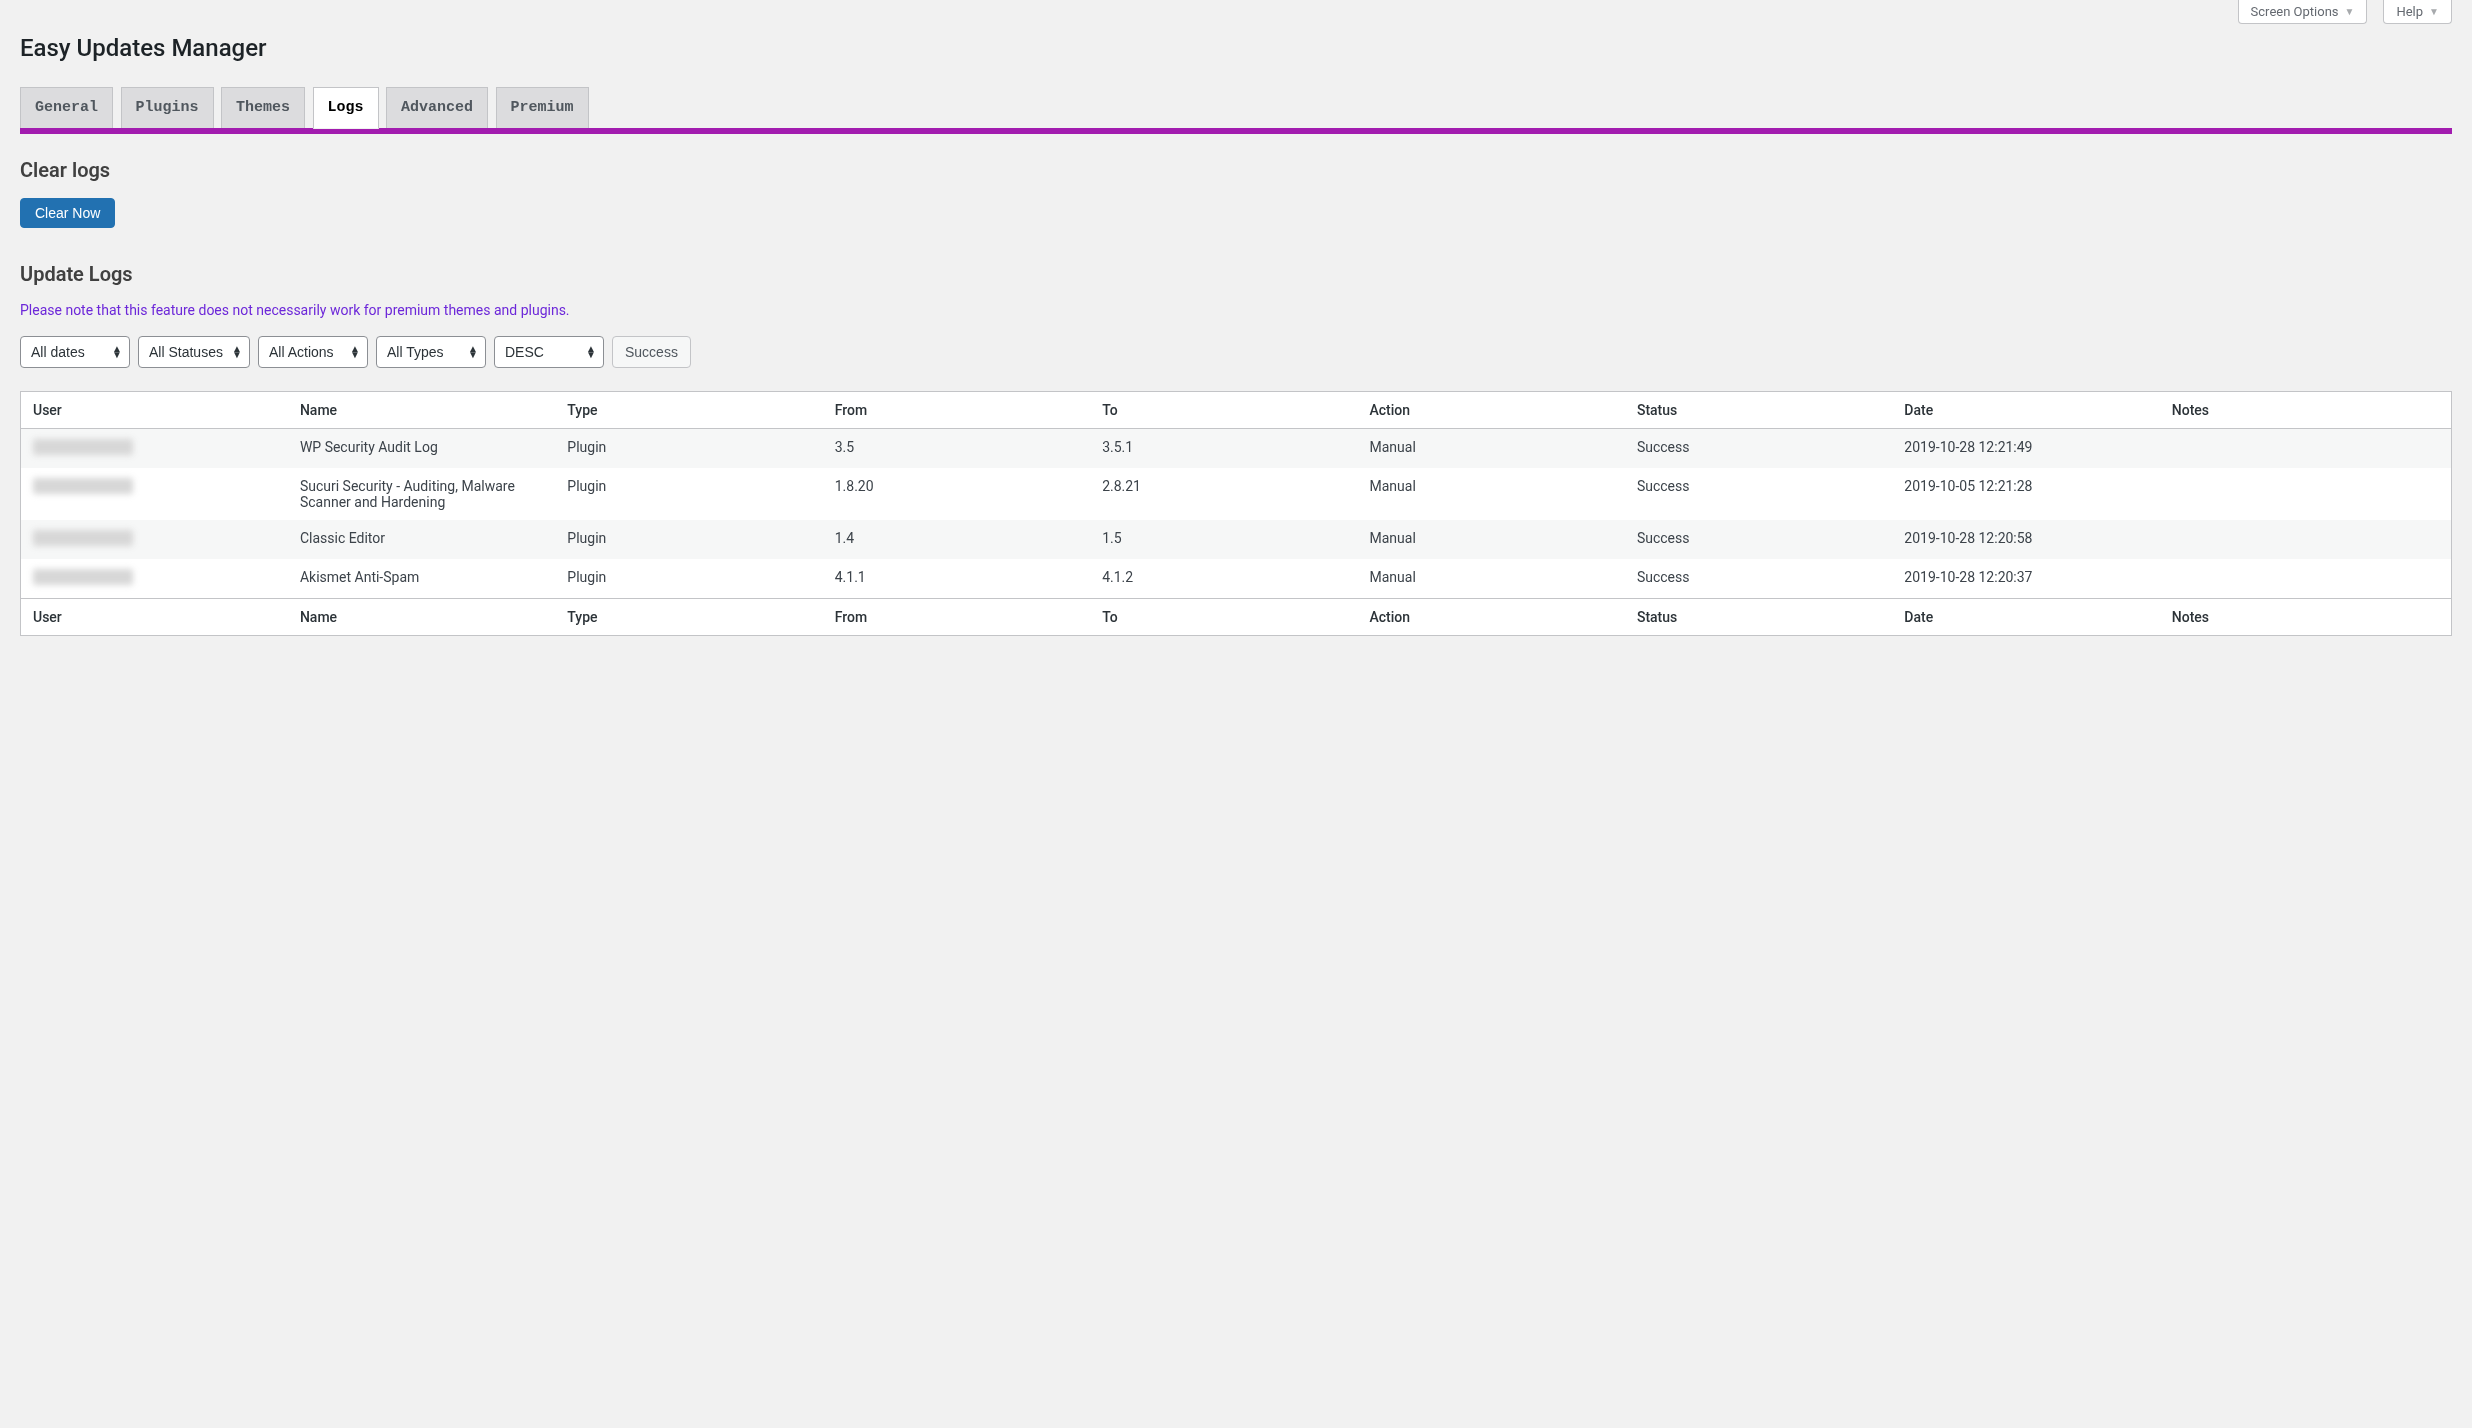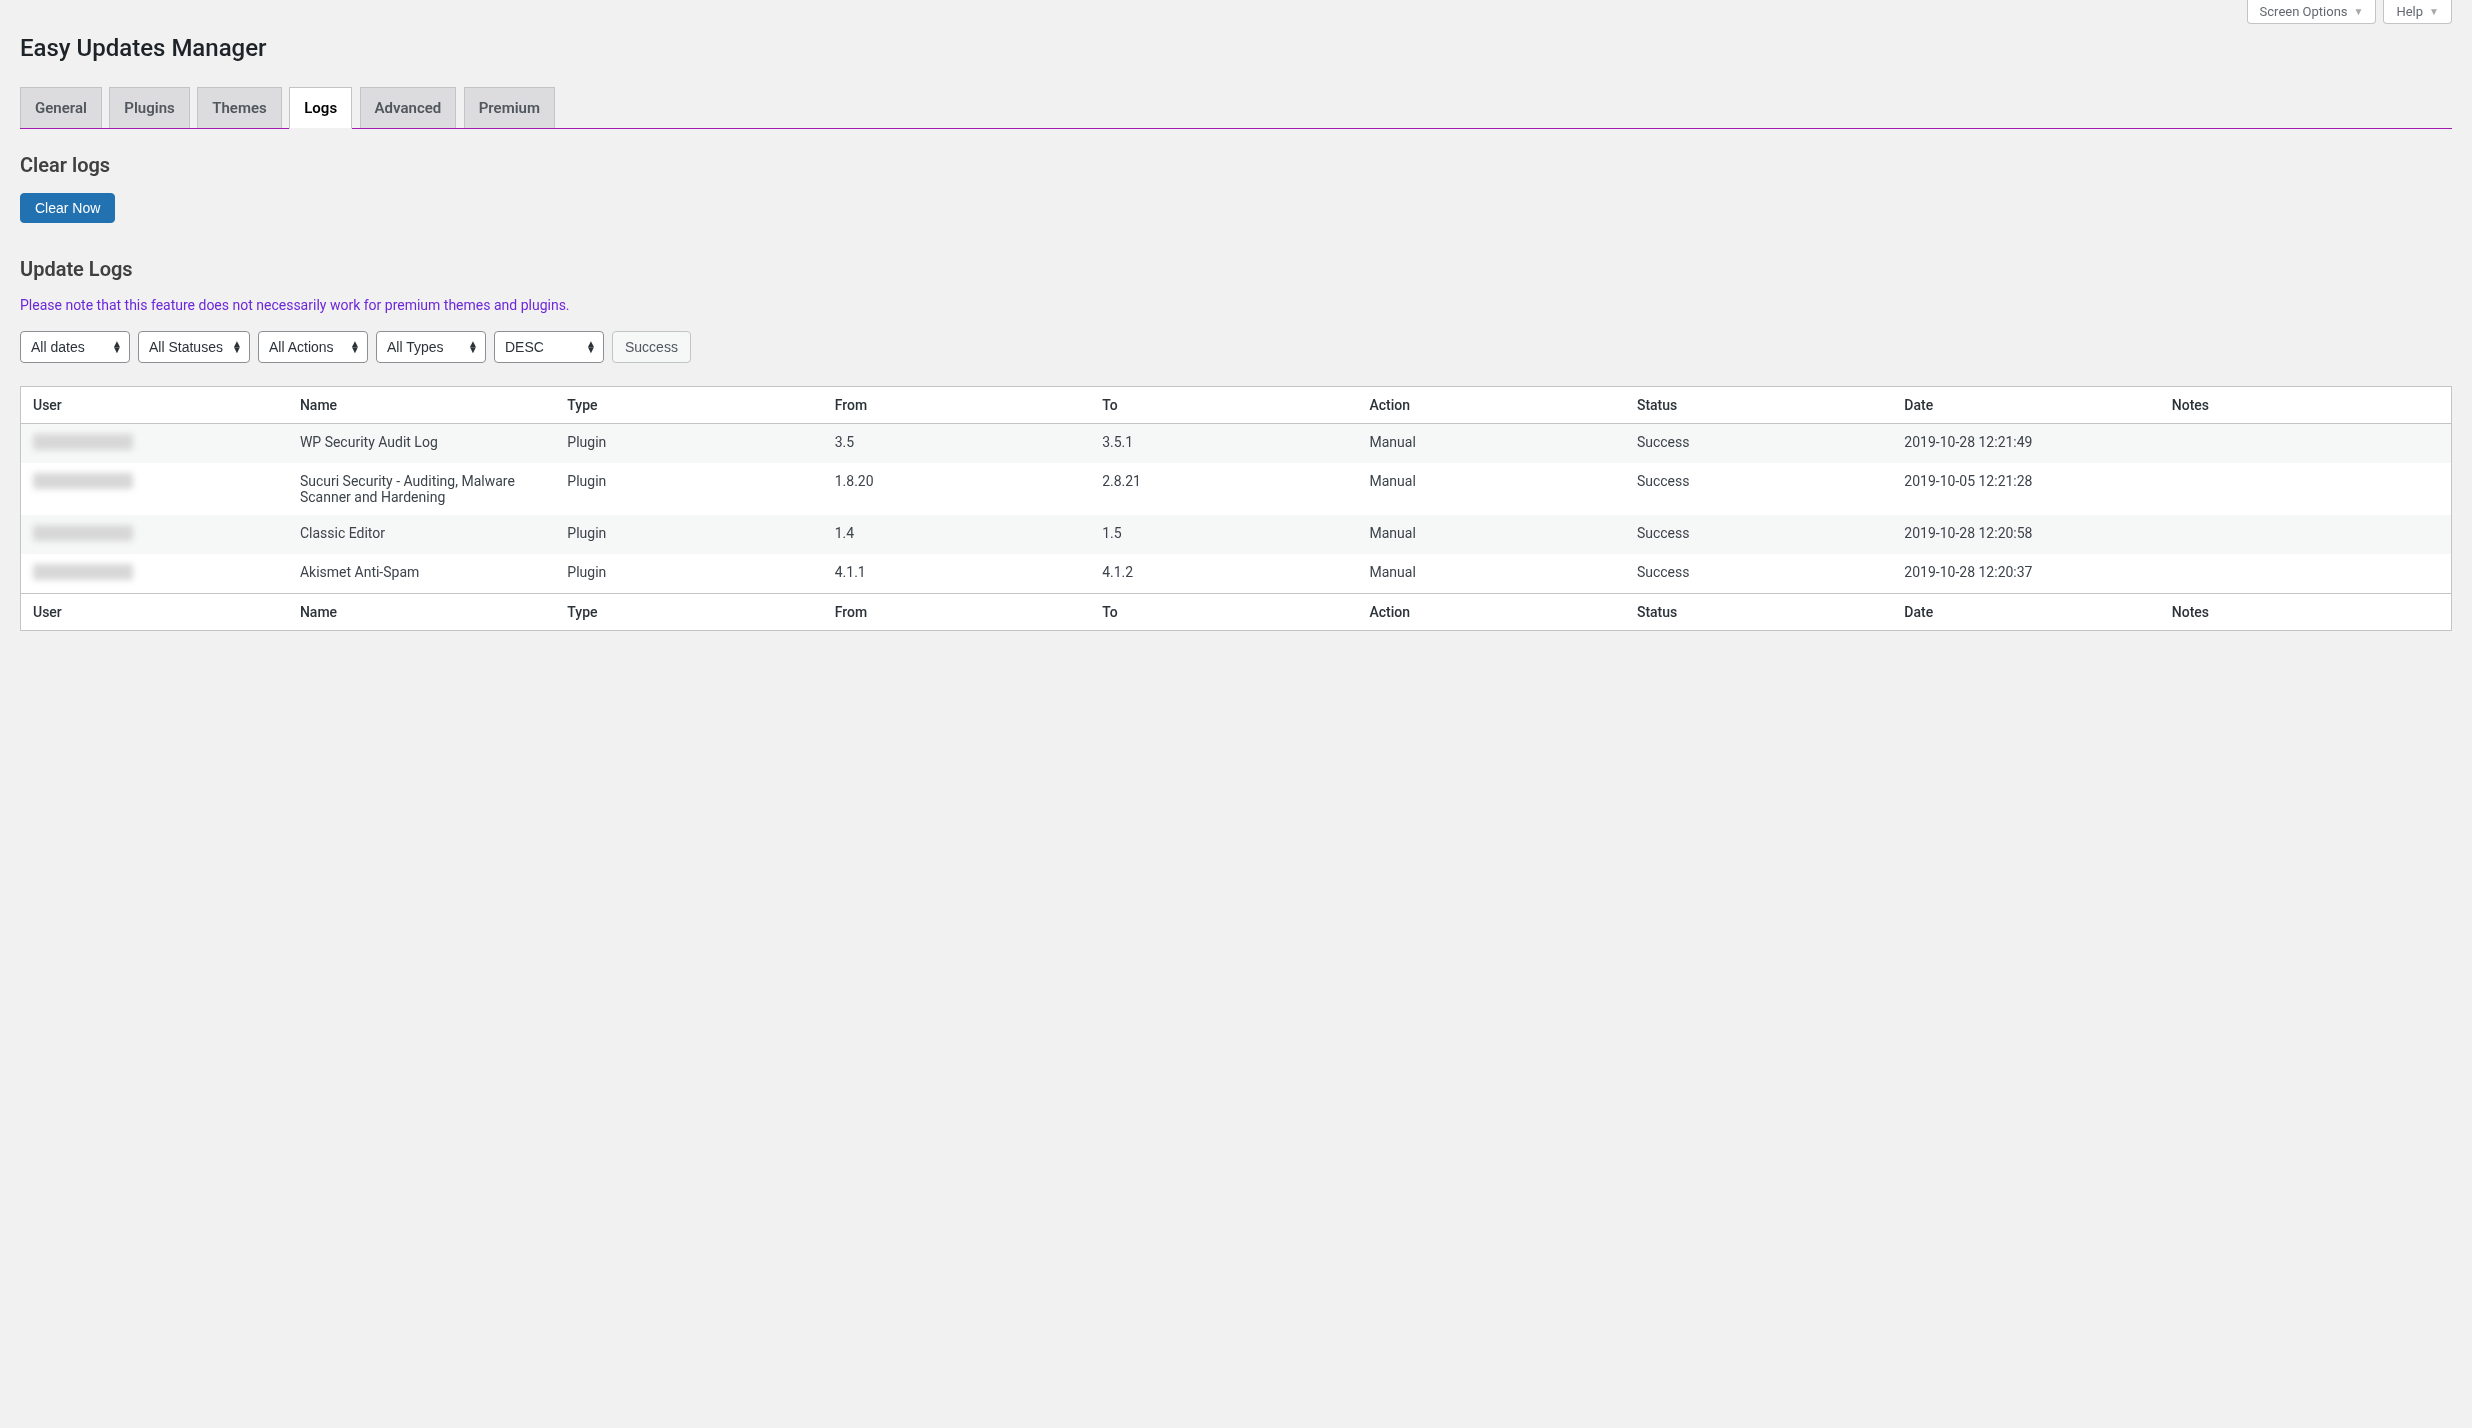--- a/index.html
+++ b/index.html
@@ -7,21 +7,21 @@
   background: #f1f1f1;
   font-family: -apple-system, BlinkMacSystemFont, "Segoe UI", Roboto, Helvetica, Arial, sans-serif;
   color: #3c434a;
   font-size: 13px;
   padding: 0;
 }
 .top-bar {
   display: flex;
   justify-content: flex-end;
   padding: 0 20px 0 0;
-  gap: 7px;
+  gap: 16px;
 }
 .top-tab {
   background: #fff;
   border: 1px solid #c3c4c7;
   border-top: none;
   border-radius: 0 0 4px 4px;
   padding: 4px 12px;
   font-size: 13px;
   color: #646970;
   cursor: pointer;
@@ -35,24 +35,25 @@
 }
 .wrap { padding: 0 20px 20px 20px; }
 h1.page-title {
   font-size: 24px;
   font-weight: 500;
   color: #1d2327;
   padding: 9px 0 4px 0;
   line-height: 1.3;
 }
 .nav-tab-wrapper {
-  border-bottom: 1px solid #a21caf;
+  border-bottom: 6px solid #a21caf;
   margin: 10px 0 0 0;
   padding-top: 9px;
   line-height: inherit;
+  font-family: Liberation Mono, monospace;
 }
 .nav-tab {
   display: inline-block;
   background: #dcdcde;
   border: 1px solid #c3c4c7;
   border-bottom: none;
   color: #50575e;
   font-size: 15px;
   font-weight: 600;
   line-height: 24px;

